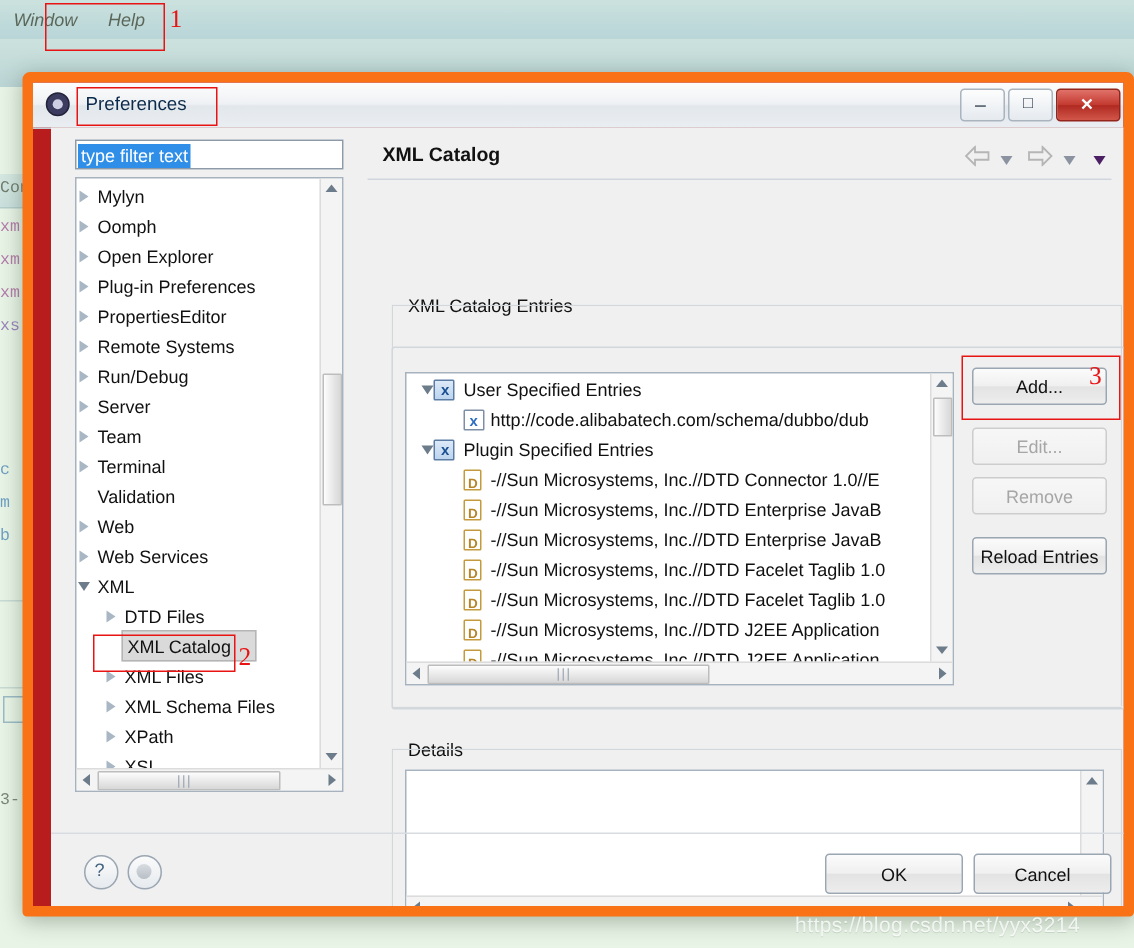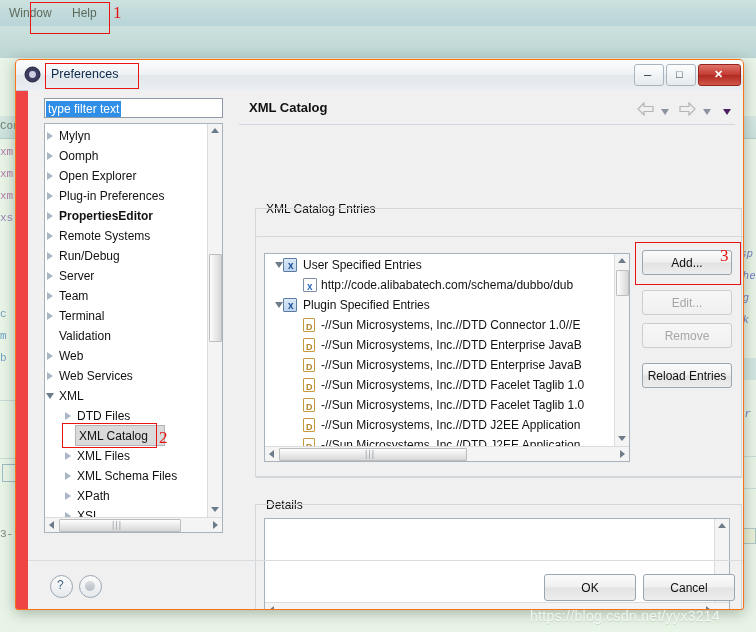--- a/index.html
+++ b/index.html
@@ -6,21 +6,21 @@
   body{
     width:756px;height:632px;overflow:hidden;position:relative;
     font-family:"Liberation Sans", sans-serif;font-size:12px;color:#000;
     background:#ffffff;
   }
 
   
   #bg{position:absolute;inset:0;background:#ffffff;}
   .bg-menubar{position:absolute;left:0;top:0;width:756px;height:26px;
      background:linear-gradient(180deg,#cfe0f2 0%,#bcd4ec 50%,#aecae6 100%);}
-  .bg-menu-text{position:absolute;top:6px;font-size:12px;color:#0b0b0b;}
+  .bg-menu-text{position:absolute;top:6px;font-size:12px;color:#0b0b0b;font-style:italic;}
   .bg-toolbar{position:absolute;left:0;top:26px;width:756px;height:32px;
      background:linear-gradient(180deg,#cfdff1 0%,#c2d6ea 45%,#b2c9e2 100%);
      border-bottom:1px solid #9fb6ce;}
   .tbsep{position:absolute;top:32px;width:1px;height:20px;background:#93aac2;}
   .tbdot{position:absolute;top:32px;width:2px;height:20px;
      background:repeating-linear-gradient(180deg,#d8b97a 0 2px,transparent 2px 4px);}
   .tbicon{position:absolute;top:33px;width:18px;height:18px;border-radius:3px;}
   .tbcaret{position:absolute;top:41px;width:0;height:0;
      border-left:4px solid transparent;border-right:4px solid transparent;
      border-top:5px solid #4a5a6a;}
@@ -33,22 +33,22 @@
      filter:blur(1.6px);padding:1px 6px;box-sizing:border-box;}
   .bg-code{position:absolute;font-family:"Liberation Mono",monospace;font-size:11px;
      white-space:pre;}
   .bg-panelline{position:absolute;background:#c8d4e2;}
   .bg-white{position:absolute;background:#fff;}
 
   
   #greenwash{position:absolute;inset:0;background:rgba(200,228,196,.42);pointer-events:none;}
 
   
-  #dialog{position:absolute;left:15px;top:59px;width:727px;height:549px;
-     background:#ef4444;border:1px solid #f97316;border-radius:5px 5px 3px 3px;
+  #dialog{position:absolute;left:15px;top:48px;width:727px;height:549px;
+     background:#b91c1c;border:7px solid #f97316;border-radius:5px 5px 3px 3px;
      box-shadow:0 3px 14px rgba(40,60,40,.35);overflow:hidden;}
   .titlebar{position:absolute;left:0;top:0;width:727px;height:30px;
      background:linear-gradient(180deg,#fdfdfd 0%,#eef1f4 48%,#e2e7ec 52%,#eaeef2 100%);
      border-bottom:1px solid #c4ccd4;}
   .title-icon{position:absolute;left:8px;top:6px;width:17px;height:17px;}
   .title-text{position:absolute;left:35px;top:7px;font-size:12.5px;color:#0b2a4a;}
   .title-hl{position:absolute;left:29px;top:3px;width:92px;height:24px;border:1.5px solid #e81313;}
   .wbtn{position:absolute;top:4px;height:20px;width:28px;border:1px solid #a9b4bf;
      border-radius:3px;background:linear-gradient(180deg,#fdfdfd,#e5eaef);}
   .wbtn.close{background:linear-gradient(180deg,#e0726a 0%,#c3392f 50%,#b02a22 52%,#d2564a 100%);
@@ -317,21 +317,21 @@
 
     <div id="filter">
       <span class="ftxt">type filter text</span>
     </div>
 
     <div id="tree">
       <div class="titem" style="top:2px;left:14px;"><span class="arrow-o" style="left:-12px;top:6px;"></span><span>Mylyn</span></div>
       <div class="titem" style="top:22px;left:14px;"><span class="arrow-o" style="left:-12px;top:6px;"></span><span>Oomph</span></div>
       <div class="titem" style="top:42px;left:14px;"><span class="arrow-o" style="left:-12px;top:6px;"></span><span>Open Explorer</span></div>
       <div class="titem" style="top:62px;left:14px;"><span class="arrow-o" style="left:-12px;top:6px;"></span><span>Plug-in Preferences</span></div>
-      <div class="titem" style="top:82px;left:14px;font-weight:bold;"><span class="arrow-o" style="left:-12px;top:6px;"></span><span>PropertiesEditor</span></div>
+      <div class="titem" style="top:82px;left:14px;"><span class="arrow-o" style="left:-12px;top:6px;"></span><span>PropertiesEditor</span></div>
       <div class="titem" style="top:102px;left:14px;"><span class="arrow-o" style="left:-12px;top:6px;"></span><span>Remote Systems</span></div>
       <div class="titem" style="top:122px;left:14px;"><span class="arrow-o" style="left:-12px;top:6px;"></span><span>Run/Debug</span></div>
       <div class="titem" style="top:142px;left:14px;"><span class="arrow-o" style="left:-12px;top:6px;"></span><span>Server</span></div>
       <div class="titem" style="top:162px;left:14px;"><span class="arrow-o" style="left:-12px;top:6px;"></span><span>Team</span></div>
       <div class="titem" style="top:182px;left:14px;"><span class="arrow-o" style="left:-12px;top:6px;"></span><span>Terminal</span></div>
       <div class="titem" style="top:202px;left:14px;"><span>Validation</span></div>
       <div class="titem" style="top:222px;left:14px;"><span class="arrow-o" style="left:-12px;top:6px;"></span><span>Web</span></div>
       <div class="titem" style="top:242px;left:14px;"><span class="arrow-o" style="left:-12px;top:6px;"></span><span>Web Services</span></div>
       <div class="titem" style="top:262px;left:14px;"><span class="arrow open" style="left:-13px;top:7px;"></span><span>XML</span></div>
       <div class="titem" style="top:282px;left:32px;"><span class="arrow-o" style="left:-12px;top:6px;"></span><span>DTD Files</span></div>

